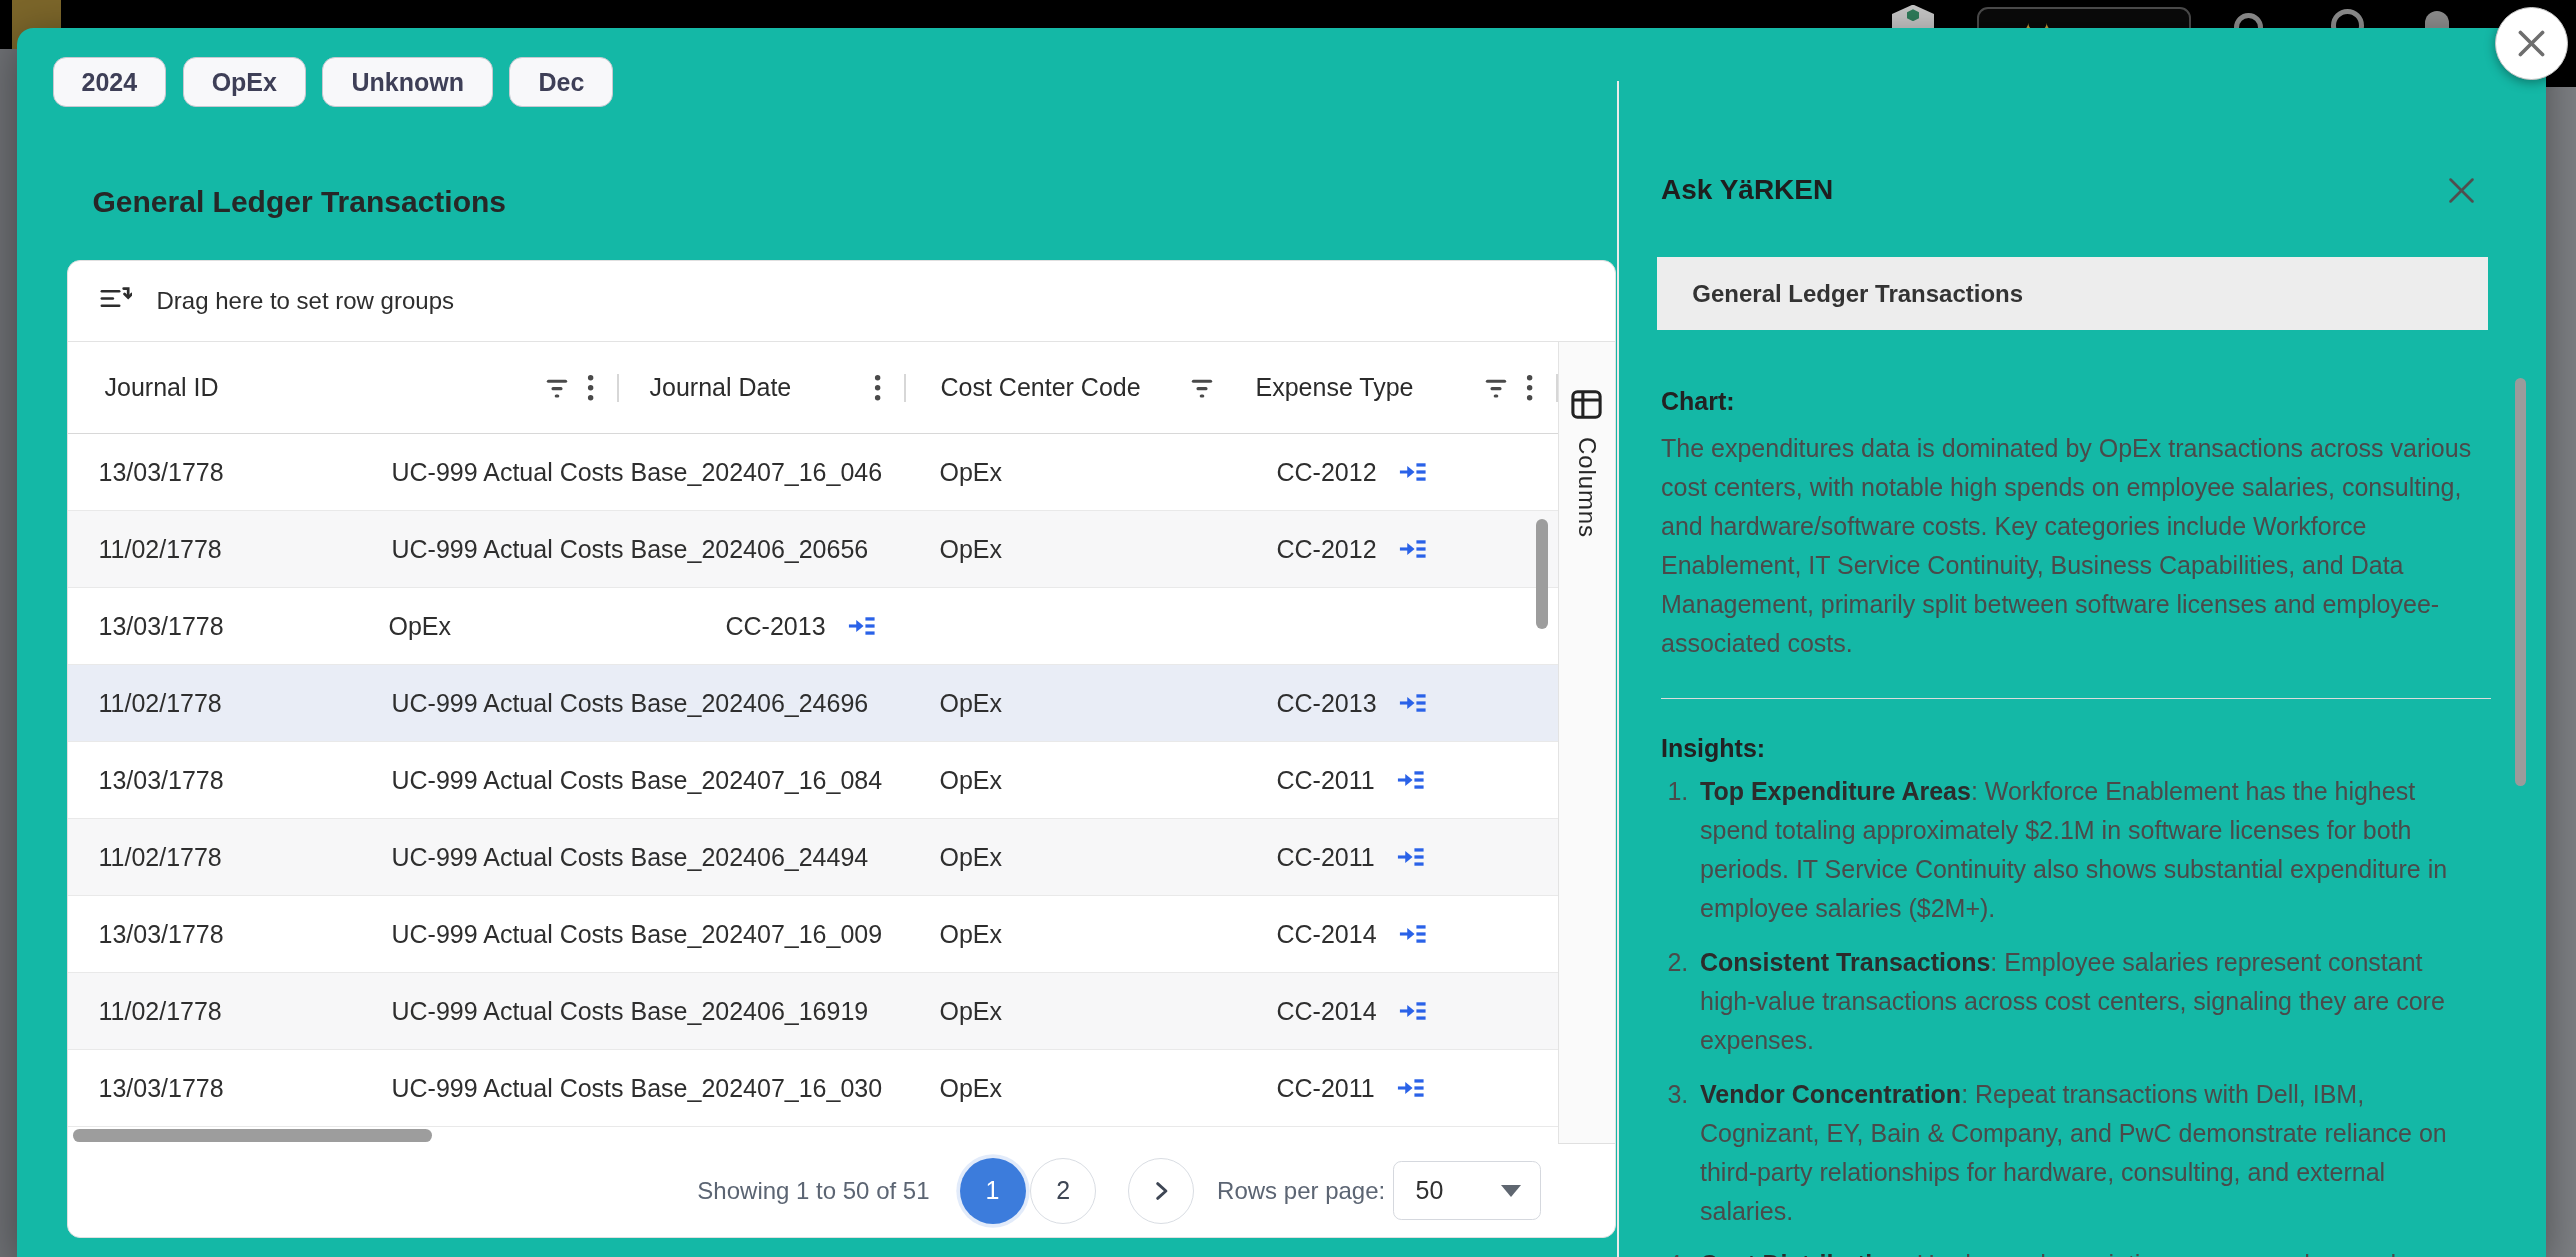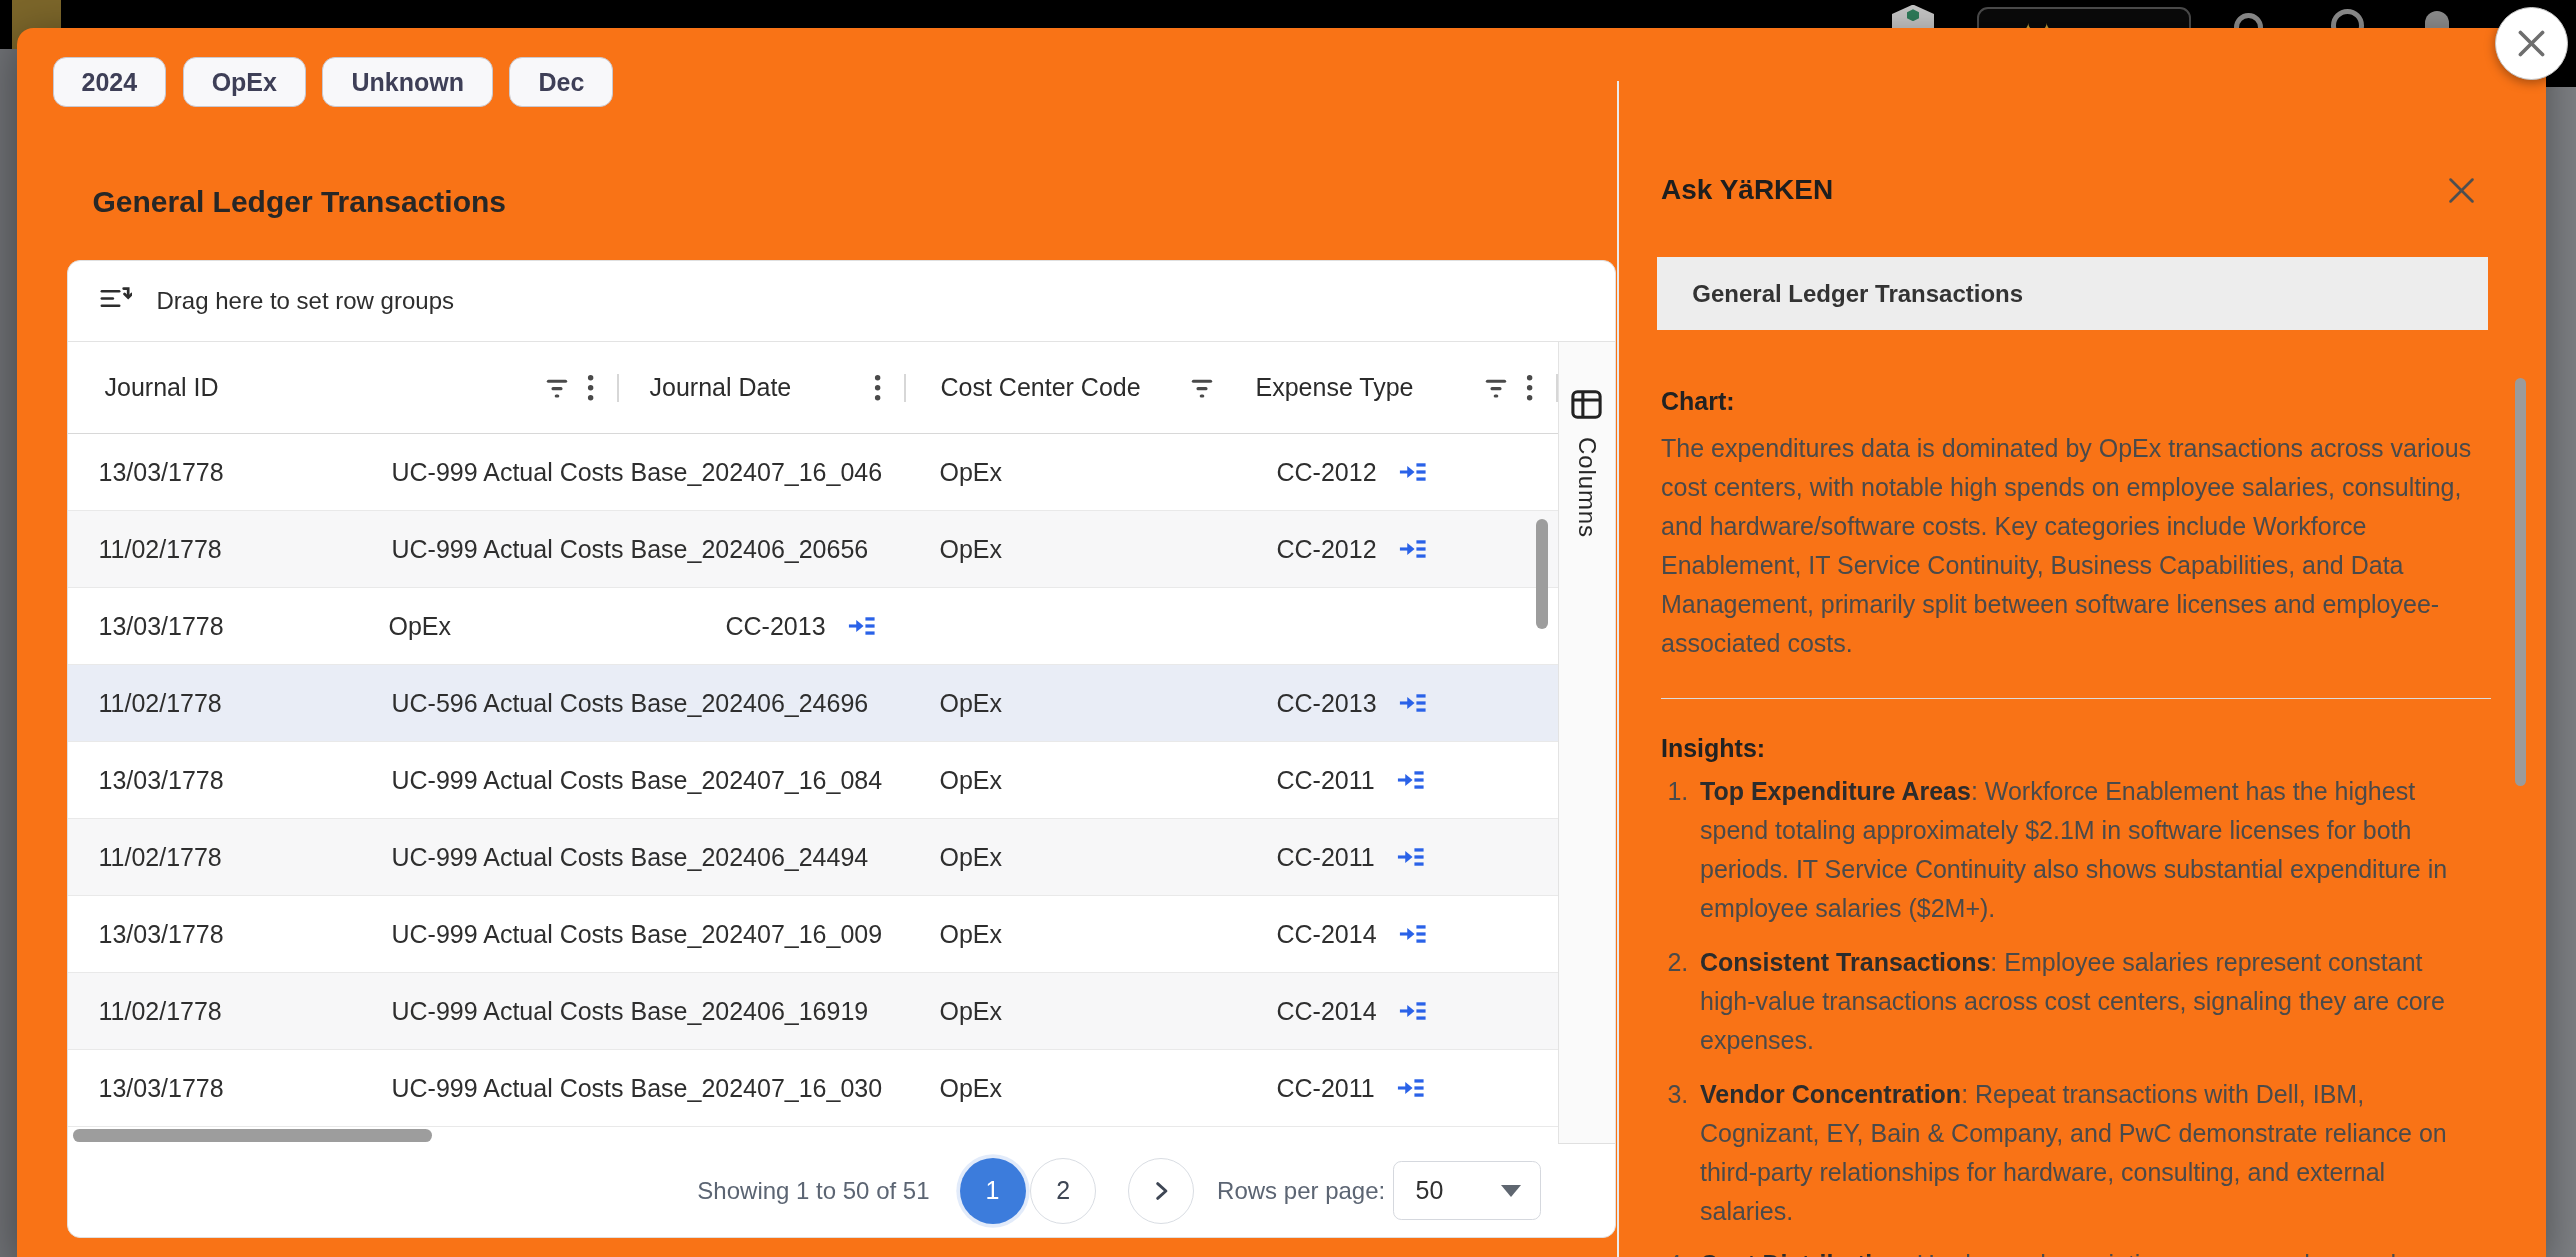--- a/index.html
+++ b/index.html
@@ -20,21 +20,21 @@
   .tb-askbtn { position:absolute; left:1977px; top:7.3px; width:214px; height:48px; border:2.8px solid #4c4c4c; border-radius:11px; background:#0a0a0a; color:#c9a13b; font-size:22px; padding-left:40px; line-height:46px; }
   .tb-ring { position:absolute; border-radius:50%; border:5.5px solid #8f8f8f; background:transparent; }
   .tb-bell { position:absolute; left:2425px; top:11px; width:24px; height:24px; border-radius:12px 12px 1.8px 1.8px; background:#8f8f8f; }
   .gold-square { position:absolute; left:12px; top:0; width:49px; height:52px; background:#7c662a; z-index:1; }
   .left-black { position:absolute; left:0; top:0; width:12px; height:49px; background:#000; z-index:1; }
   .left-strip { position:absolute; left:0; top:49px; width:16.5px; bottom:0; background:#6f7175; z-index:1; }
   .right-strip-top { position:absolute; right:0; top:0; width:30px; height:87px; background:#000; z-index:1; }
   .right-strip { position:absolute; right:0; top:87px; width:30px; bottom:0; background:#7e8084; z-index:1; }
 
   
-  .modal { position:absolute; left:16.5px; top:28px; right:30px; bottom:0; background:#f97316; border-radius:16.5px 16.5px 0 0; box-shadow:0 9.2px 46px rgba(0,0,0,.4); z-index:2; overflow:hidden; }
+  .modal { position:absolute; left:16.5px; top:28px; right:30px; bottom:0; background:#14b8a6; border-radius:16.5px 16.5px 0 0; box-shadow:0 9.2px 46px rgba(0,0,0,.4); z-index:2; overflow:hidden; }
 
   .chips-row { display:flex; gap:16.5px; padding:29px 0 0 36px; height:80px; }
   .chip { height:50px; padding:0 28px; display:flex; align-items:center; border:1.8px solid #c9c9d1; border-radius:13px; background:#f8f8fa; font-size:25px; font-weight:600; color:#3e3f57; cursor:default; }
 
   .content { display:flex; align-items:stretch; height:1150px; }
   .left-pane { width:1603px; padding-left:50px; }
   .v-divider { width:1.8px; background:#ebebeb; margin-top:-27.5px; }
   .page-title { margin:77px 0 0 26px; font-size:30px; font-weight:700; color:#272727; }
 
   
@@ -244,21 +244,21 @@
                       <line x1="1" y1="13" x2="10" y2="13" stroke="#2a62e8" stroke-width="3.4"></line>
                       <path d="M9 6.5 L17 13 L9 19.5 Z" fill="#2a62e8"></path>
                       <rect x="19" y="3.5" width="10" height="3.6" fill="#2a62e8"></rect>
                       <rect x="19" y="11.2" width="10" height="3.6" fill="#2a62e8"></rect>
                       <rect x="19" y="18.9" width="10" height="3.6" fill="#2a62e8"></rect>
                     </svg>
                 </div>
               </div>
               <div class="row selected">
                 <div class="cell c1">11/02/1778</div>
-                <div class="cell c2">UC-596 Actual Costs Base_202406_24696</div>
+                <div class="cell c2">UC-999 Actual Costs Base_202406_24696</div>
                 <div class="cell c3">OpEx</div>
                 <div class="cell c4">
                     <span>CC-2013</span>
                   <svg width="27.5" height="24" viewBox="0 0 30 26">
                       <line x1="1" y1="13" x2="10" y2="13" stroke="#2a62e8" stroke-width="3.4"></line>
                       <path d="M9 6.5 L17 13 L9 19.5 Z" fill="#2a62e8"></path>
                       <rect x="19" y="3.5" width="10" height="3.6" fill="#2a62e8"></rect>
                       <rect x="19" y="11.2" width="10" height="3.6" fill="#2a62e8"></rect>
                       <rect x="19" y="18.9" width="10" height="3.6" fill="#2a62e8"></rect>
                     </svg>

